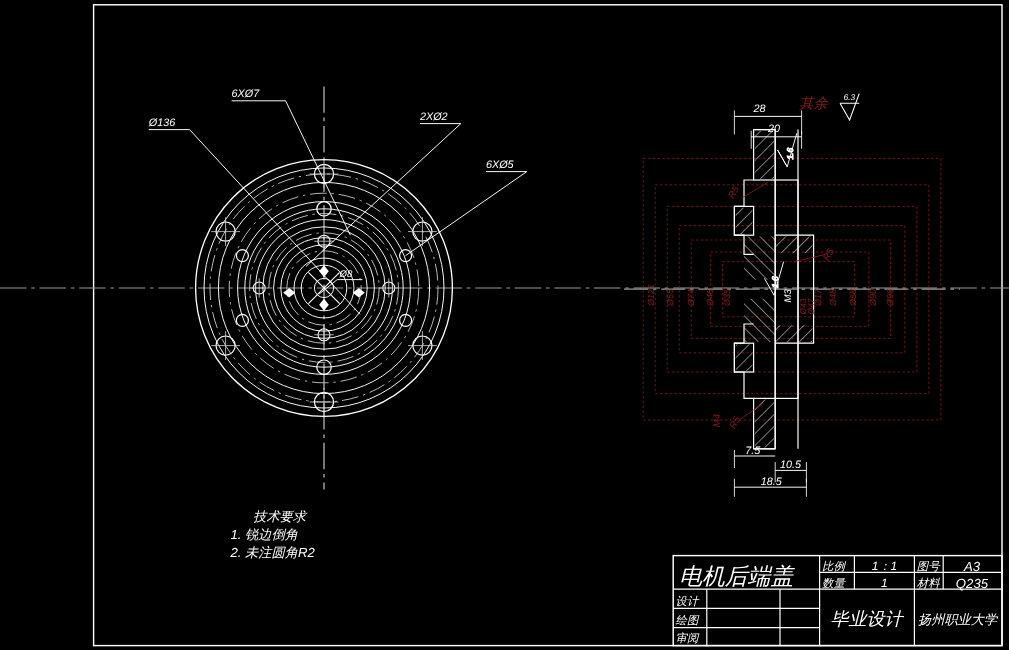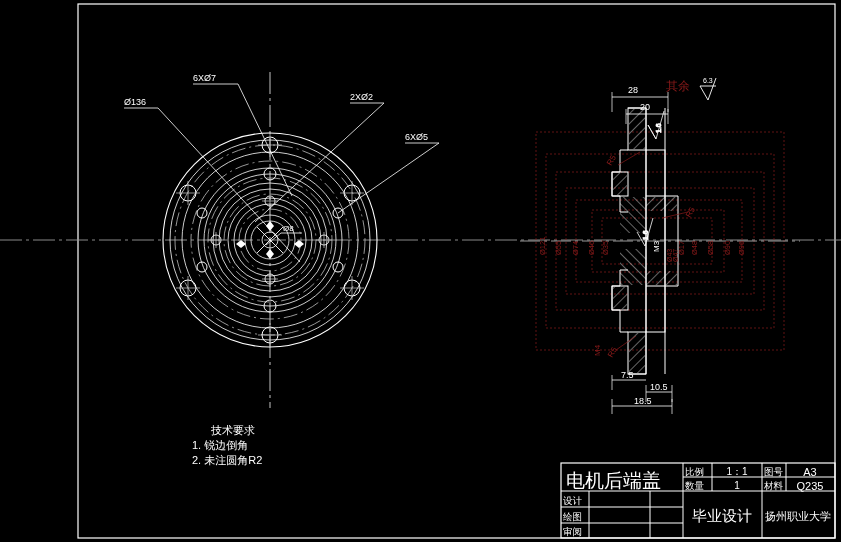--- a/index.html
+++ b/index.html
@@ -1,17 +1,17 @@
 <!DOCTYPE html>
 <html><head>
 <meta charset="utf-8">
 <style>
   html,body{margin:0;padding:0;background:#000;}
   body{width:841px;height:542px;overflow:hidden;font-family:"Liberation Sans",sans-serif;}
-  #stage{position:relative;width:841px;height:542px;background:#000;}
+  #stage{position:relative;width:841px;height:542px;background:#000;font-style:italic;}
   svg{position:absolute;left:0;top:0;}
   .wt{fill:#ffffff;font-family:"Liberation Sans",sans-serif;}
   .rt{fill:#8b1a1a;font-family:"Liberation Sans",sans-serif;}
 </style>
 </head>
 <body>
 
 <div id="stage">
   <svg width="841" height="542" viewBox="0 0 841 542">
 

